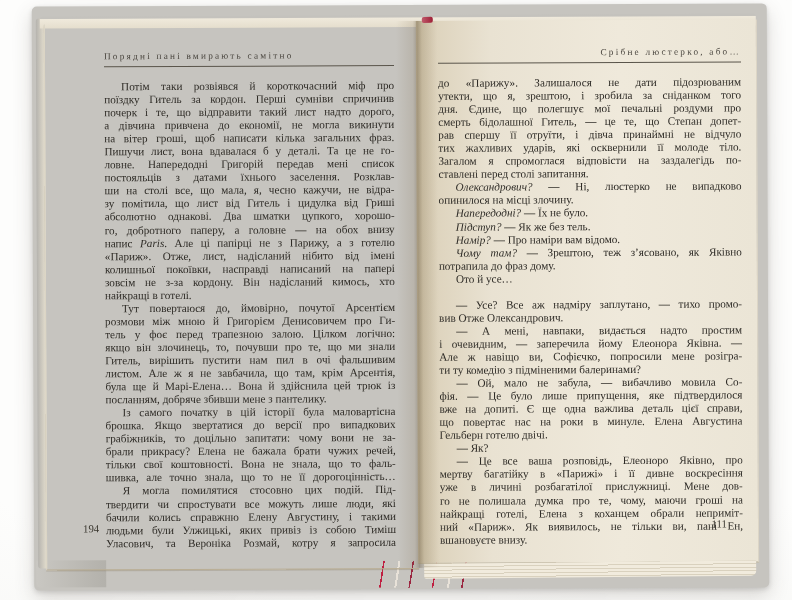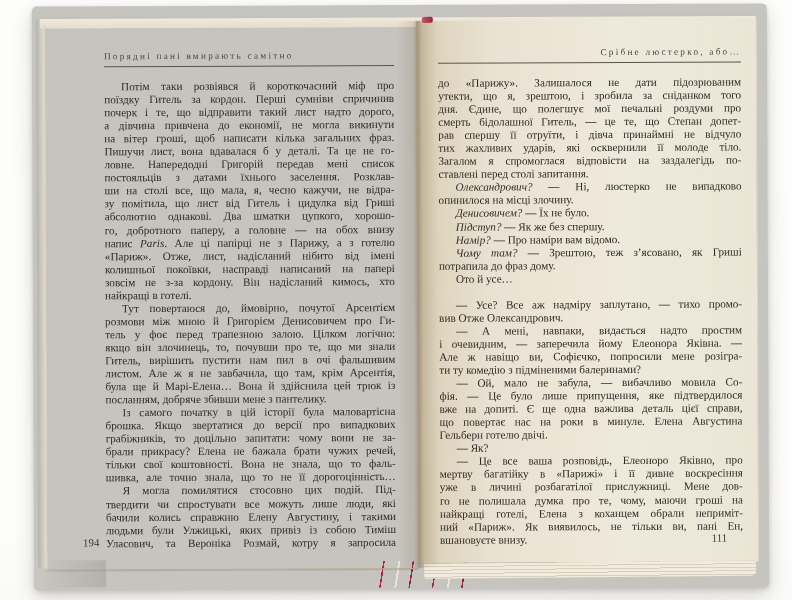--- a/index.html
+++ b/index.html
@@ -50,21 +50,21 @@
   .tb-right{left:406px;top:42px;width:303px;}
   .hdr{height:12px;line-height:12px;font-size:9.3px;letter-spacing:2.2px;
        color:#4a463f;white-space:nowrap;}
   .hdr.right{text-align:right;}
   .rule{height:1px;background:#5a554b;margin-top:4px;}
   .bodytext{margin-top:13px;font-size:11.2px;}
   .line{height:13.06px;line-height:13.06px;overflow:hidden;
         text-align:justify;text-align-last:justify;}
   .line.end{text-align-last:left;}
   .line.in{text-indent:17px;}
-  .folio{position:absolute;top:486px;font-size:10.8px;color:#3a372f;}
+  .folio{position:absolute;top:472px;font-size:10.8px;color:#3a372f;}
   .folio.left{left:-23px;}
   .folio.right{right:16px;}
 </style>
 </head>
 <body>
 
 <div class="photo">
   <div class="book">
     <div class="cover"></div>
     <div class="jacket-gray"></div>
@@ -131,24 +131,24 @@
           <div class="line"><span>до «Парижу». Залишалося не дати підозрюваним</span></div>
           <div class="line"><span>утекти, що я, зрештою, і зробила за сніданком того</span></div>
           <div class="line"><span>дня. Єдине, що полегшує мої печальні роздуми про</span></div>
           <div class="line"><span>смерть бідолашної Гитель, — це те, що Степан допет-</span></div>
           <div class="line"><span>рав спершу її отруїти, і дівча принаймні не відчуло</span></div>
           <div class="line"><span>тих жахливих ударів, які осквернили її молоде тіло.</span></div>
           <div class="line"><span>Загалом я спромоглася відповісти на заздалегідь по-</span></div>
           <div class="line end"><span>ставлені перед столі запитання.</span></div>
           <div class="line in"><i>Олександрович?</i><span> — Ні, люстерко не випадково</span></div>
           <div class="line end"><span>опинилося на місці злочину.</span></div>
-          <div class="line in end"><i>Денисовичем?</i><span> — Їх не було.</span></div>
-          <div class="line in end"><i>Підступ?</i><span> — Як же без спершу.</span></div>
+          <div class="line in end"><i>Напередодні?</i><span> — Їх не було.</span></div>
+          <div class="line in end"><i>Підступ?</i><span> — Як же без тель.</span></div>
           <div class="line in end"><i>Намір?</i><span> — Про наміри вам відомо.</span></div>
-          <div class="line in"><i>Чому там?</i><span> — Зрештою, теж з’ясовано, як Гриші</span></div>
+          <div class="line in"><i>Чому там?</i><span> — Зрештою, теж з’ясовано, як Яківно</span></div>
           <div class="line end"><span>потрапила до фраз дому.</span></div>
           <div class="line in end"><span>Ото й усе…</span></div>
           <div class="line end">&nbsp;</div>
           <div class="line in"><span>— Усе? Все аж надміру заплутано, — тихо промо-</span></div>
           <div class="line end"><span>вив Отже Олександрович.</span></div>
           <div class="line in"><span>— А мені, навпаки, видається надто простим</span></div>
           <div class="line"><span>і очевидним, — заперечила йому Елеонора Яківна. —</span></div>
           <div class="line"><span>Але ж навіщо ви, Софієчко, попросили мене розігра-</span></div>
           <div class="line end"><span>ти ту комедію з підміненими балеринами?</span></div>
           <div class="line in"><span>— Ой, мало не забула, — вибачливо мовила Со-</span></div>

